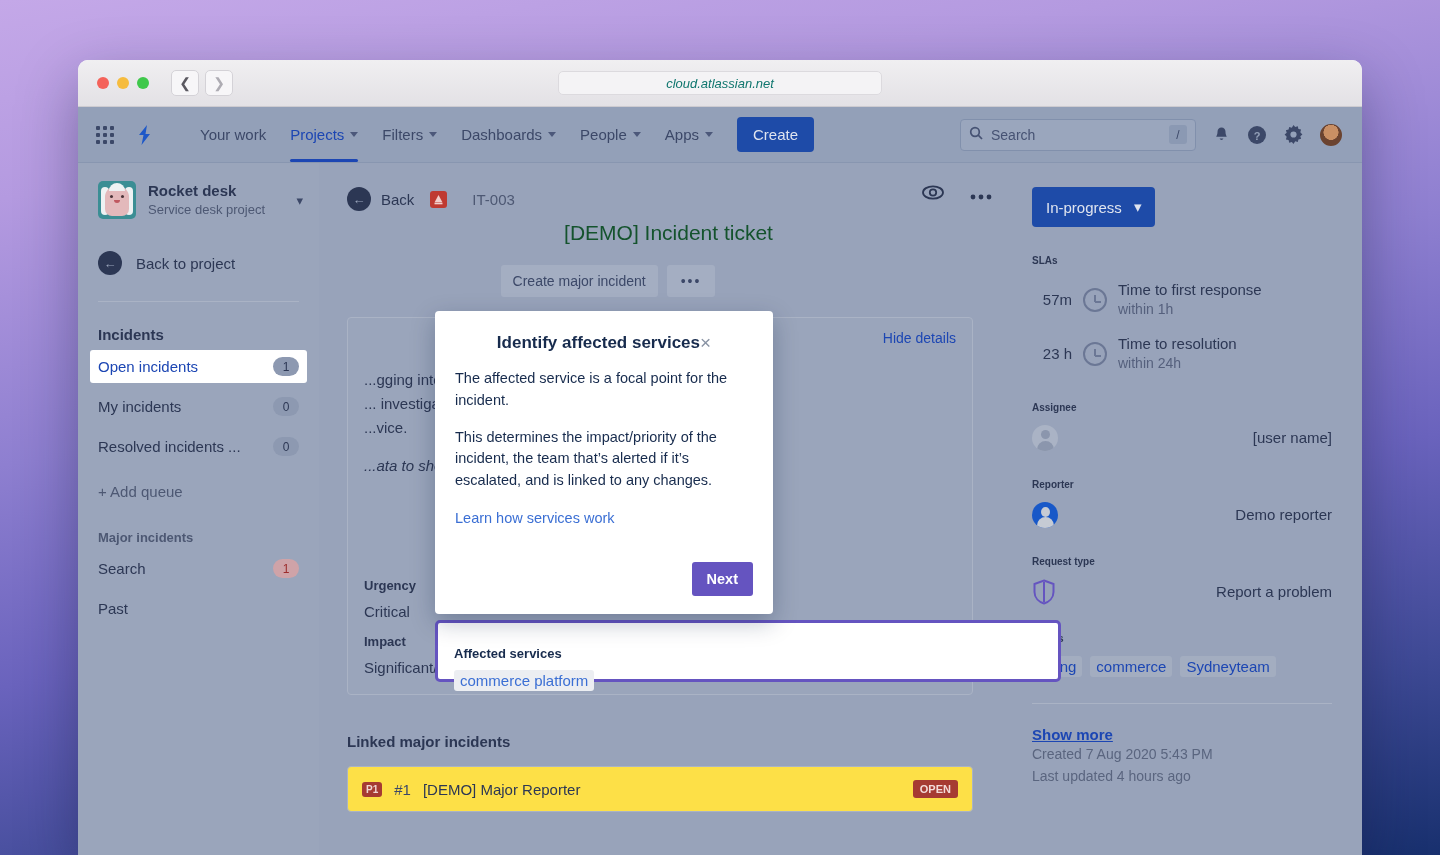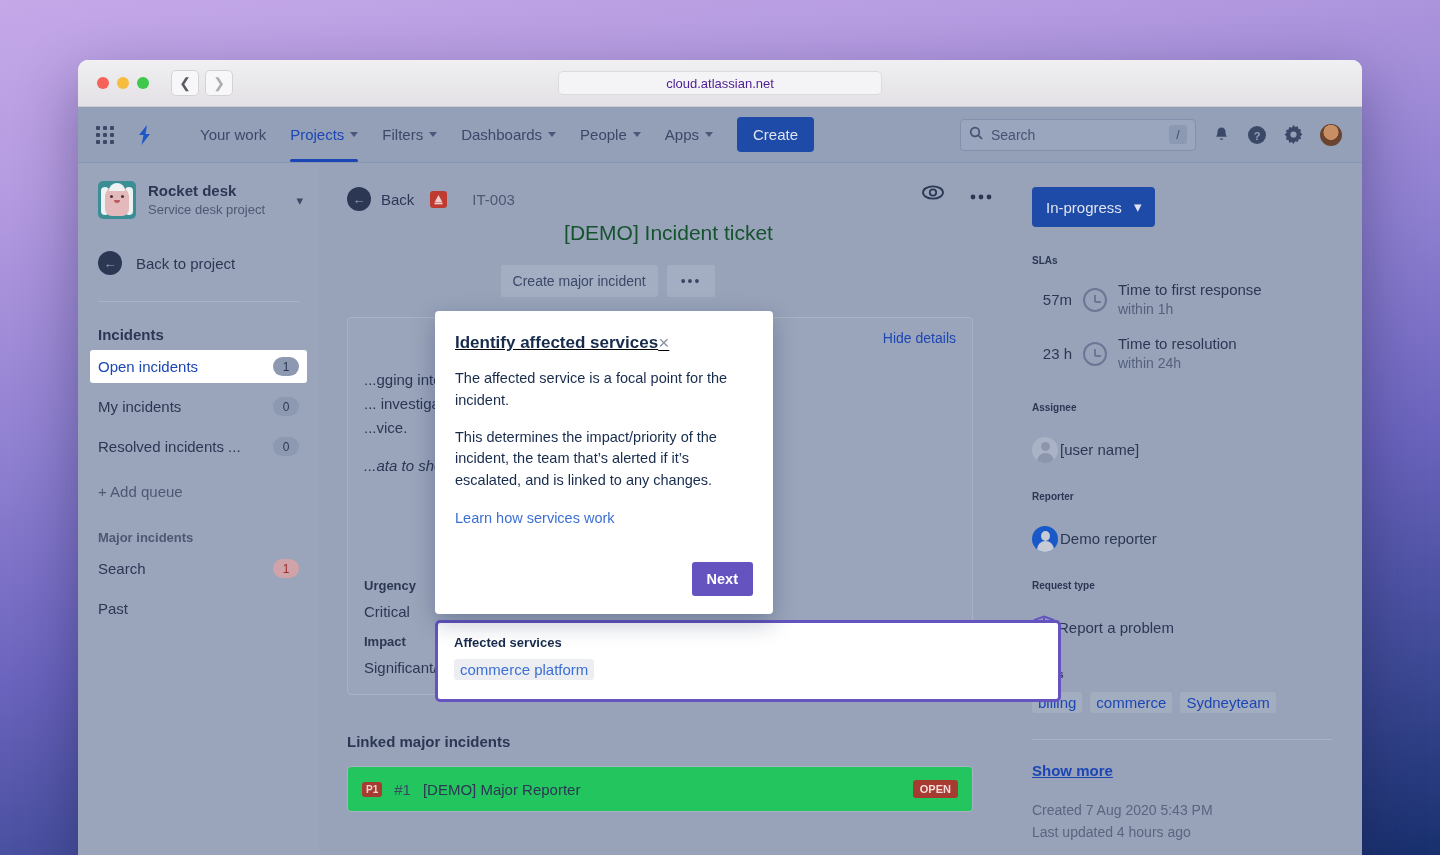--- a/index.html
+++ b/index.html
@@ -41,21 +41,21 @@
     background: #f7f6f8; border: 1px solid #d4d2d7;
     display: flex; align-items: center; justify-content: center;
     color: #5a5860; font-size: 14px; line-height: 1;
   }
   .navbtn.fwd { color: #aeacb3; }
   .urlbar {
     position: absolute; left: 50%; transform: translateX(-50%);
     width: 324px; height: 24px; border-radius: 5px;
     background: #f4f3f5; border: 1px solid #dcdade;
     display: flex; align-items: center; justify-content: center;
-    font-size: 13px; color: #4c1d95;
+    font-size: 13px; color: #0f766e; font-style: italic;
   }
 
   
   .jiranav {
     height: 56px;
     background: #93a0b8;
     display: flex; align-items: center;
     border-bottom: 1px solid #8896b0;
     position: relative;
   }
@@ -186,37 +186,37 @@
   .hidelink { font-size: 14px; color: #1c46b3; }
   .desc { padding: 22px 16px 18px; font-size: 15px; color: #2c3754; line-height: 1.6; }
   .desc .it { font-style: italic; }
 
   .fieldblock { padding: 2px 16px 18px; }
   .flabel { font-size: 13px; font-weight: bold; color: #2c3754; margin-top: 14px; }
   .fvalue { font-size: 15px; color: #2c3754; margin-top: 10px; }
 
   
   .spotlight {
-    position: absolute; left: 357px; top: 560px; width: 626px; height: 82px;
+    position: absolute; left: 357px; top: 560px; width: 626px; height: 62px;
     background: #fff; border: 3px solid #6554c0; border-radius: 5px;
-    padding: 12px 16px 0;
+    padding: 23px 16px 0;
     z-index: 40;
   }
   .spotlight .flabel { margin-top: 0; color: #172b4d; }
   .chip {
     display: inline-block; margin-top: 9px; padding: 2px 6px;
     background: #eceef2; border-radius: 3px;
     font-size: 15px; color: #3b6fd4;
   }
 
   .linked { margin-top: 38px; }
   .linkedtitle { font-size: 15px; font-weight: bold; color: #2c3754; }
   .linkedcard {
     margin-top: 16px; width: 626px; border: 1px solid #aab3c5;
-    border-radius: 4px; background: #22c55e;
+    border-radius: 4px; background: #fde047;
     display: flex; align-items: center; padding: 13px 14px; gap: 12px;
   }
   .p1 {
     background: #a63b32; color: #f0d6d3; font-size: 10px; font-weight: bold;
     border-radius: 3px; padding: 2px 4px;
   }
   .lnum { font-size: 15px; color: #3c4868; }
   .ltitle { font-size: 15px; color: #2c3754; }
   .openbadge {
     margin-left: auto; background: #a63b32; color: #f3dcd9;
@@ -236,50 +236,50 @@
   .slarow { display: flex; align-items: center; gap: 11px; margin-top: 14px; }
   .slatime { font-size: 15px; color: #2c3754; width: 40px; text-align: right; }
   .clock {
     width: 24px; height: 24px; border-radius: 50%; border: 2px solid #6b7795;
     position: relative; flex-shrink: 0;
   }
   .clock::before { content:''; position:absolute; left:9px; top:5px; width:2px; height:7px; background:#6b7795; }
   .clock::after  { content:''; position:absolute; left:10px; top:11px; width:6px; height:2px; background:#6b7795; }
   .slatext .t1 { font-size: 15px; color: #2c3754; line-height: 1.35; }
   .slatext .t2 { font-size: 14px; color: #55607d; line-height: 1.4; }
-  .personrow { display: flex; align-items: center; gap: 2px; margin-top: 24px; }
+  .personrow { display: flex; align-items: center; gap: 2px; margin-top: 12px; justify-content: space-between; }
   .av-generic {
     width: 26px; height: 26px; border-radius: 50%; background: #aab3c5;
     position: relative; overflow: hidden;
   }
   .av-generic::before { content:''; position:absolute; left:9px; top:5px; width:9px; height:9px; border-radius:50%; background:#8b96ad; }
   .av-generic::after  { content:''; position:absolute; left:5px; top:16px; width:17px; height:14px; border-radius:9px 9px 0 0; background:#8b96ad; }
   .av-reporter {
     width: 26px; height: 26px; border-radius: 50%; background: #1858c8;
     position: relative; overflow: hidden;
   }
   .av-reporter::before { content:''; position:absolute; left:9px; top:5px; width:9px; height:10px; border-radius:50%; background:#c6cbd4; }
   .av-reporter::after  { content:''; position:absolute; left:5px; top:15px; width:17px; height:14px; border-radius:9px 9px 0 0; background:#c6cbd4; }
   .ptext { font-size: 15px; color: #2c3754; }
   .shield { width: 24px; height: 26px; flex-shrink: 0; }
   .labels { display: flex; gap: 8px; margin-top: 12px; flex-wrap: wrap; }
   .lchip { background: #a3adc0; border-radius: 3px; padding: 2px 6px; font-size: 15px; color: #1c46b3; }
   .rdivider { height: 1px; background: #aab3c5; margin: 26px 0 0; }
   .showmore { font-size: 15px; font-weight: bold; color: #1c46b3; margin-top: 22px; text-decoration: underline; }
-  .meta { font-size: 14px; color: #5a657f; margin-top: 20px; line-height: 1.6; }
+  .meta { font-size: 14px; color: #5a657f; line-height: 1.6; }
 
   
   .modal {
     position: absolute; left: 357px; top: 251px; width: 338px; height: 303px;
     background: #fff; border-radius: 4px; z-index: 50;
     box-shadow: 0 8px 24px rgba(9,30,66,.28);
     padding: 22px 20px 18px;
     display: flex; flex-direction: column;
   }
-  .mhead { display: flex; align-items: flex-start; justify-content: flex-start; text-decoration: underline; }
+  .mhead { display: flex; align-items: flex-start; justify-content: center; }
   .mtitle { font-size: 17px; font-weight: bold; color: #172b4d; }
   .mclose { color: #8993a4; font-size: 19px; line-height: 1; cursor: pointer; background:none; border:none; }
   .mpara { font-size: 14.5px; color: #172b4d; line-height: 1.5; margin-top: 15px; }
   .mlink { font-size: 14.5px; color: #3b6fd4; margin-top: 18px; display: inline-block; }
   .mfooter { margin-top: auto; display: flex; justify-content: flex-end; }
   .nextbtn {
     background: #6554c0; color: #fff; border: none; border-radius: 3px;
     font-size: 14.5px; font-weight: bold; padding: 9px 15px;
   }
 </style>

